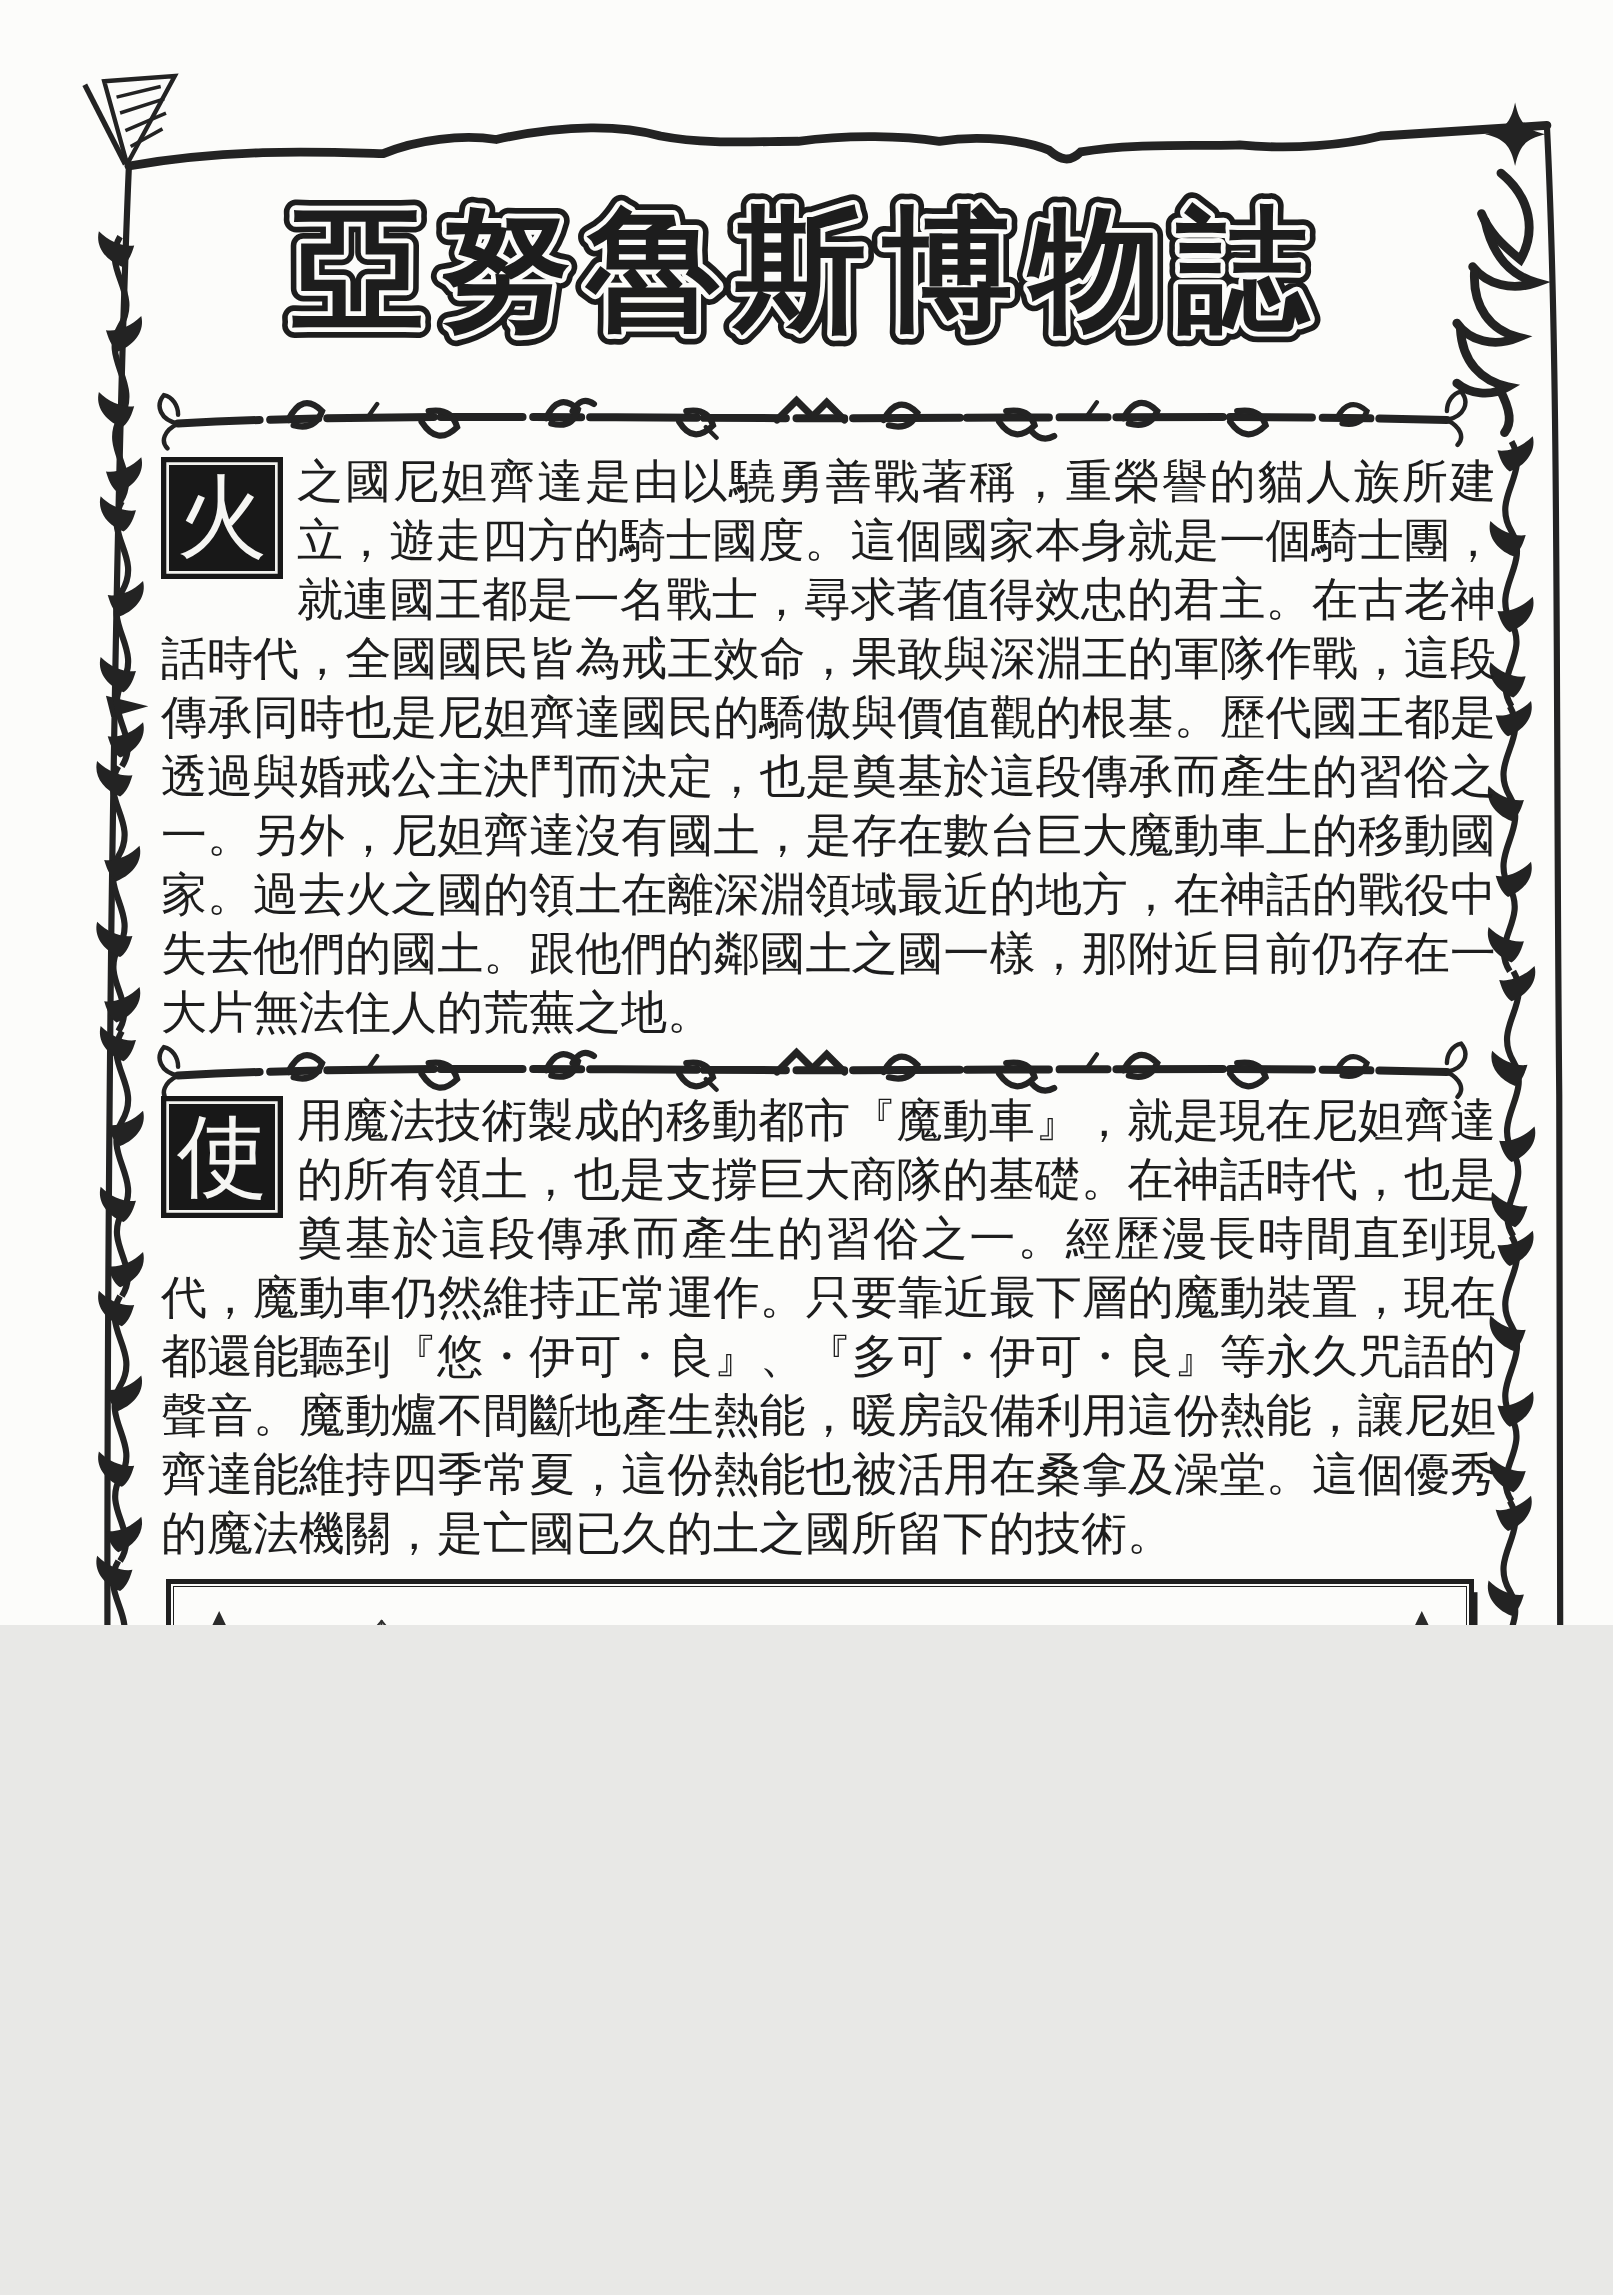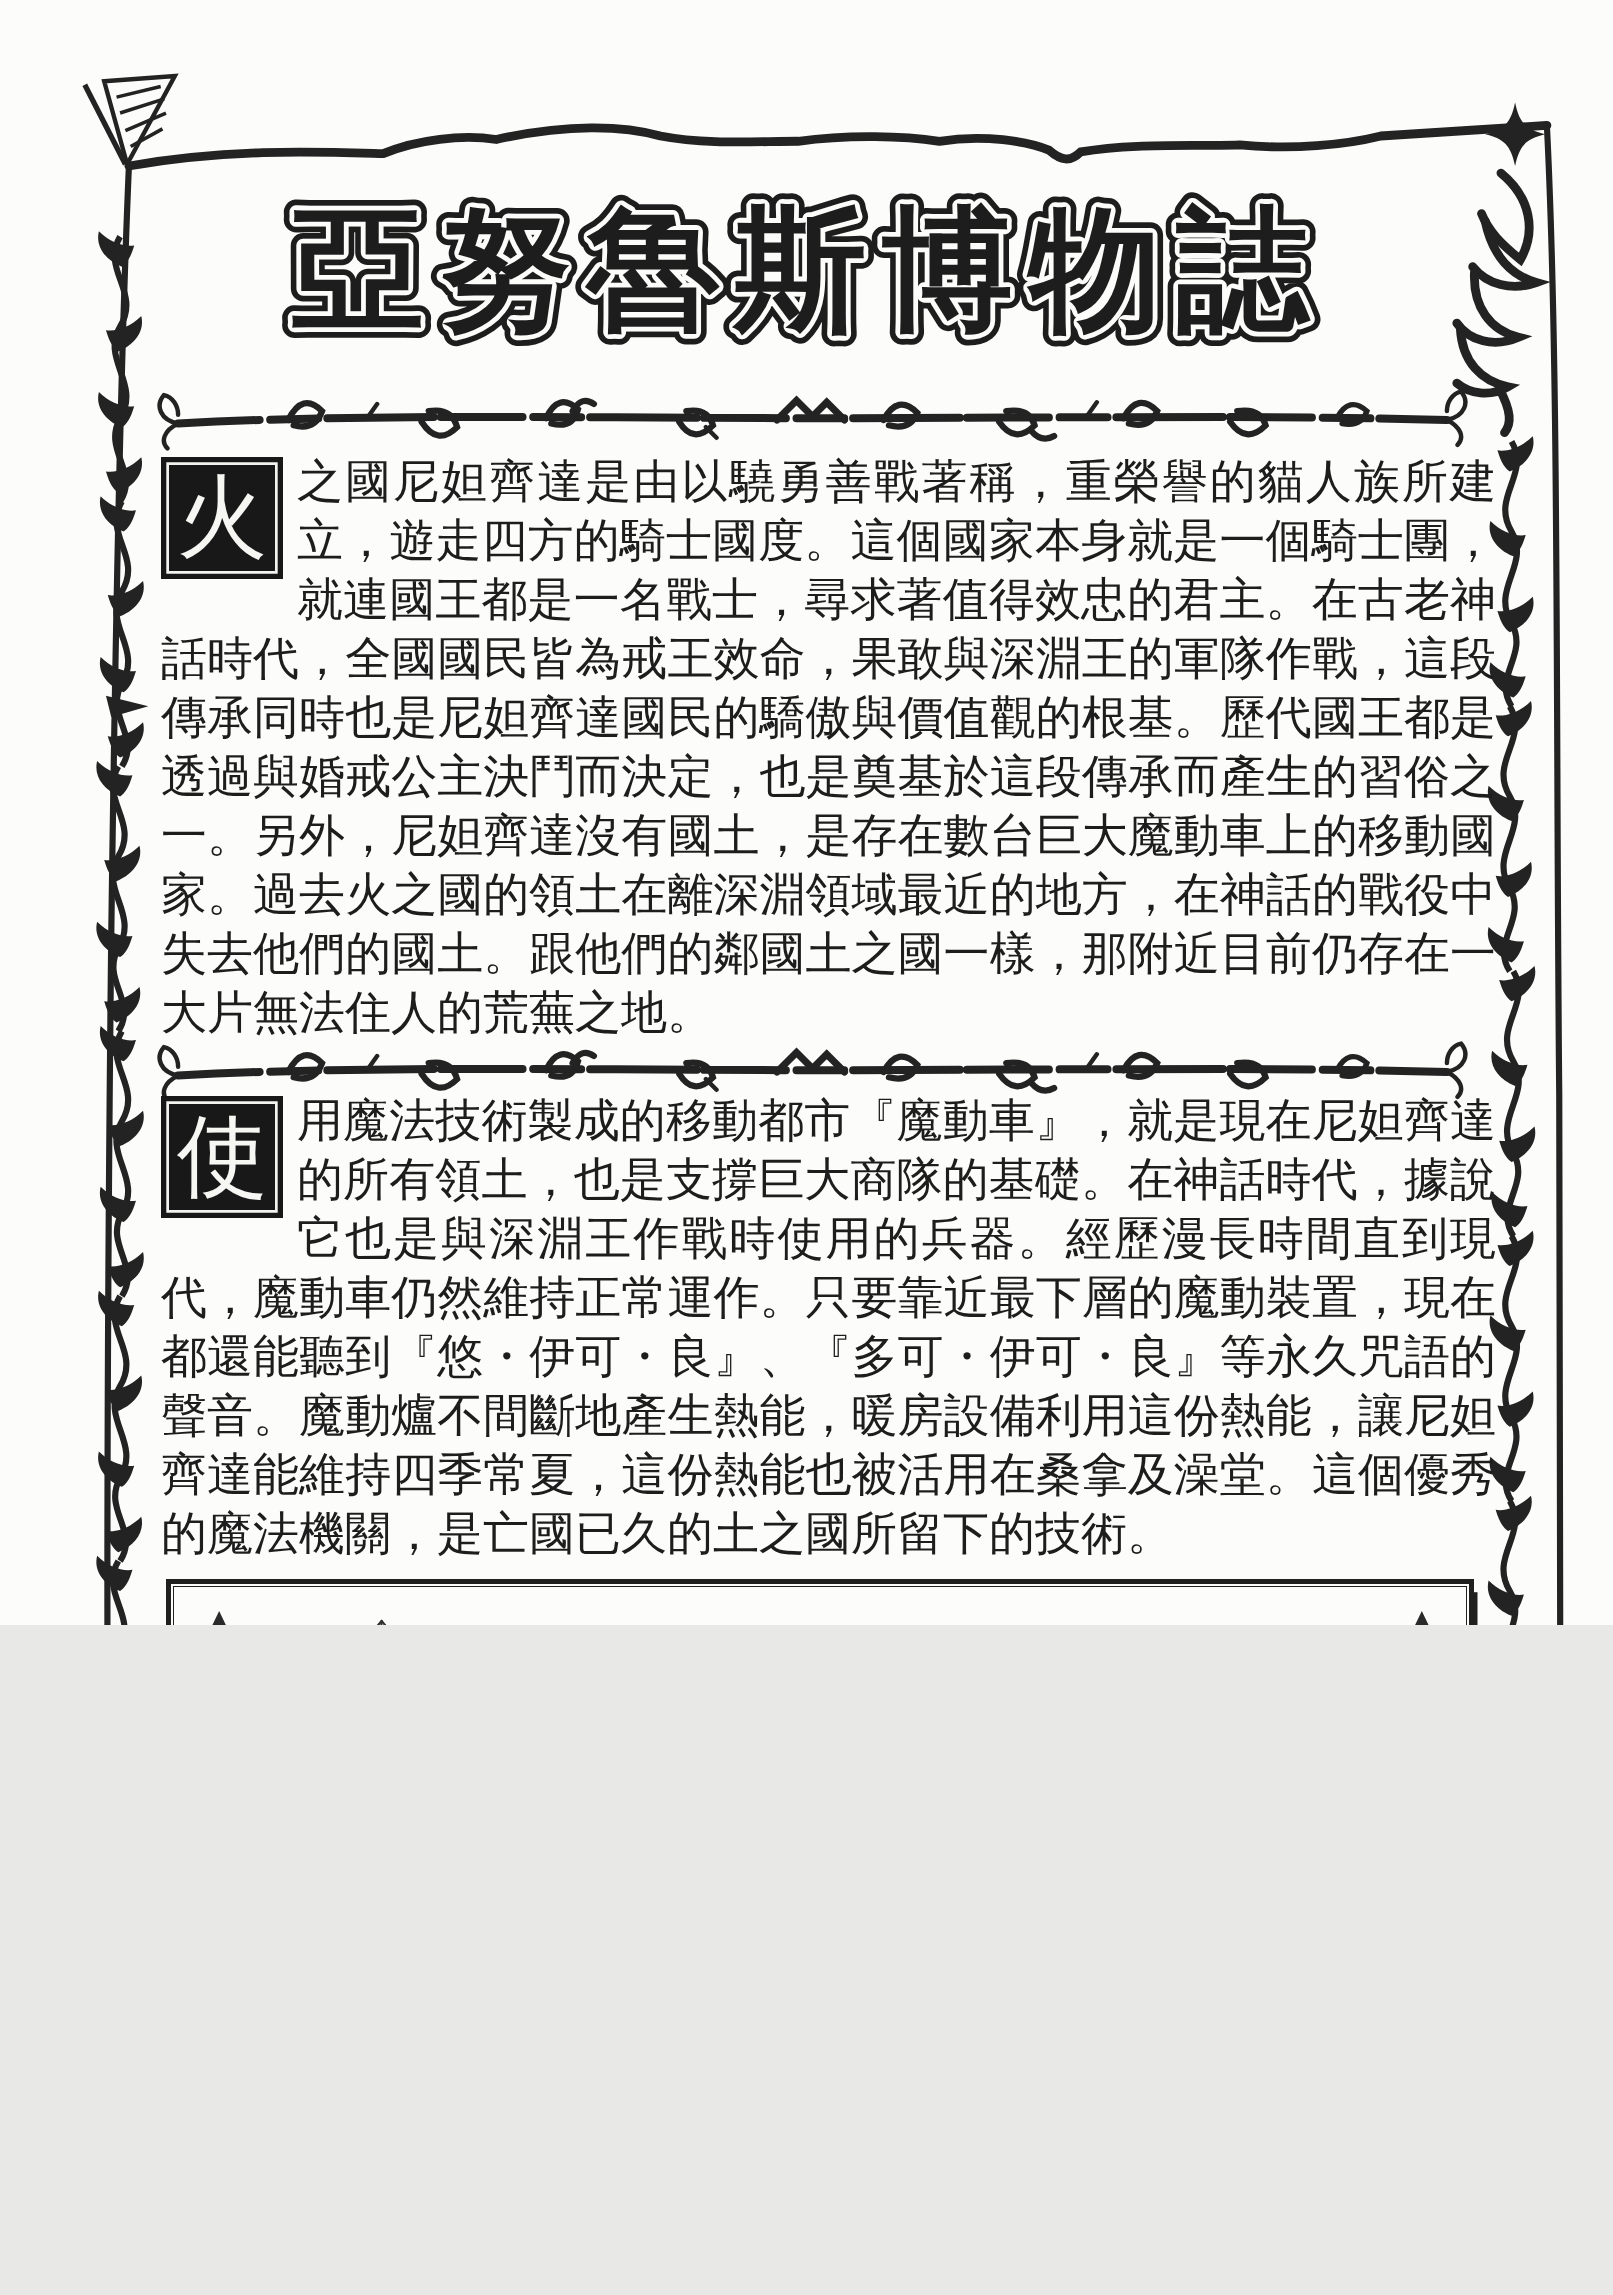--- a/index.html
+++ b/index.html
@@ -120,21 +120,21 @@
 
   <div class="para p1">
     <span class="dropcap">火</span><span>之國尼妲齊達是由以驍勇善戰著稱，重榮譽的貓人族所建立，遊走四方的騎士國度。這個國家本身就是一個騎士團，就連國王都是一名戰士，尋求著值得效忠的君主。在古老神話時代，全國國民皆為戒王效命，果敢與深淵王的軍隊作戰，這段傳承同時也是尼妲齊達國民的驕傲與價值觀的根基。歷代國王都是透過與婚戒公主決鬥而決定，也是奠基於這段傳承而產生的習俗之一。另外，尼妲齊達沒有國土，是存在數台巨大魔動車上的移動國家。過去火之國的領土在離深淵領域最近的地方，在神話的戰役中失去他們的國土。跟他們的鄰國土之國一樣，那附近目前仍存在一大片無法住人的荒蕪之地。</span>
   </div>
 
   <svg class="divider d2" viewBox="0 0 1480 80">
       <use href="#divider-orn"></use>
     </svg>
 
   <div class="para p2">
-    <span class="dropcap">使</span><span>用魔法技術製成的移動都市『魔動車』，就是現在尼妲齊達的所有領土，也是支撐巨大商隊的基礎。在神話時代，據說它也是與深淵王作戰時使用的兵器。經歷漫長時間直到現代，魔動車仍然維持正常運作。只要靠近最下層的魔動裝置，現在都還能聽到『悠・伊可・良』、『多可・伊可・良』等永久咒語的聲音。魔動爐不間斷地產生熱能，暖房設備利用這份熱能，讓尼妲齊達能維持四季常夏，這份熱能也被活用在桑拿及澡堂。這個優秀的魔法機關，是亡國已久的土之國所留下的技術。</span>
+    <span class="dropcap">使</span><span>用魔法技術製成的移動都市『魔動車』，就是現在尼妲齊達的所有領土，也是支撐巨大商隊的基礎。在神話時代，也是奠基於這段傳承而產生的習俗之一。經歷漫長時間直到現代，魔動車仍然維持正常運作。只要靠近最下層的魔動裝置，現在都還能聽到『悠・伊可・良』、『多可・伊可・良』等永久咒語的聲音。魔動爐不間斷地產生熱能，暖房設備利用這份熱能，讓尼妲齊達能維持四季常夏，這份熱能也被活用在桑拿及澡堂。這個優秀的魔法機關，是亡國已久的土之國所留下的技術。</span>
   </div>
 
   <div class="panel">
     <div class="panel-inner"></div>
     <svg class="sketches" viewBox="0 0 1462 598">
       <use href="#corner-tri" transform="translate(26,24)"></use>
       <use href="#corner-tri" transform="translate(1388,24)"></use>
       <use href="#corner-tri" transform="translate(26,522)"></use>
       <use href="#corner-tri" transform="translate(1388,522)"></use>
 

